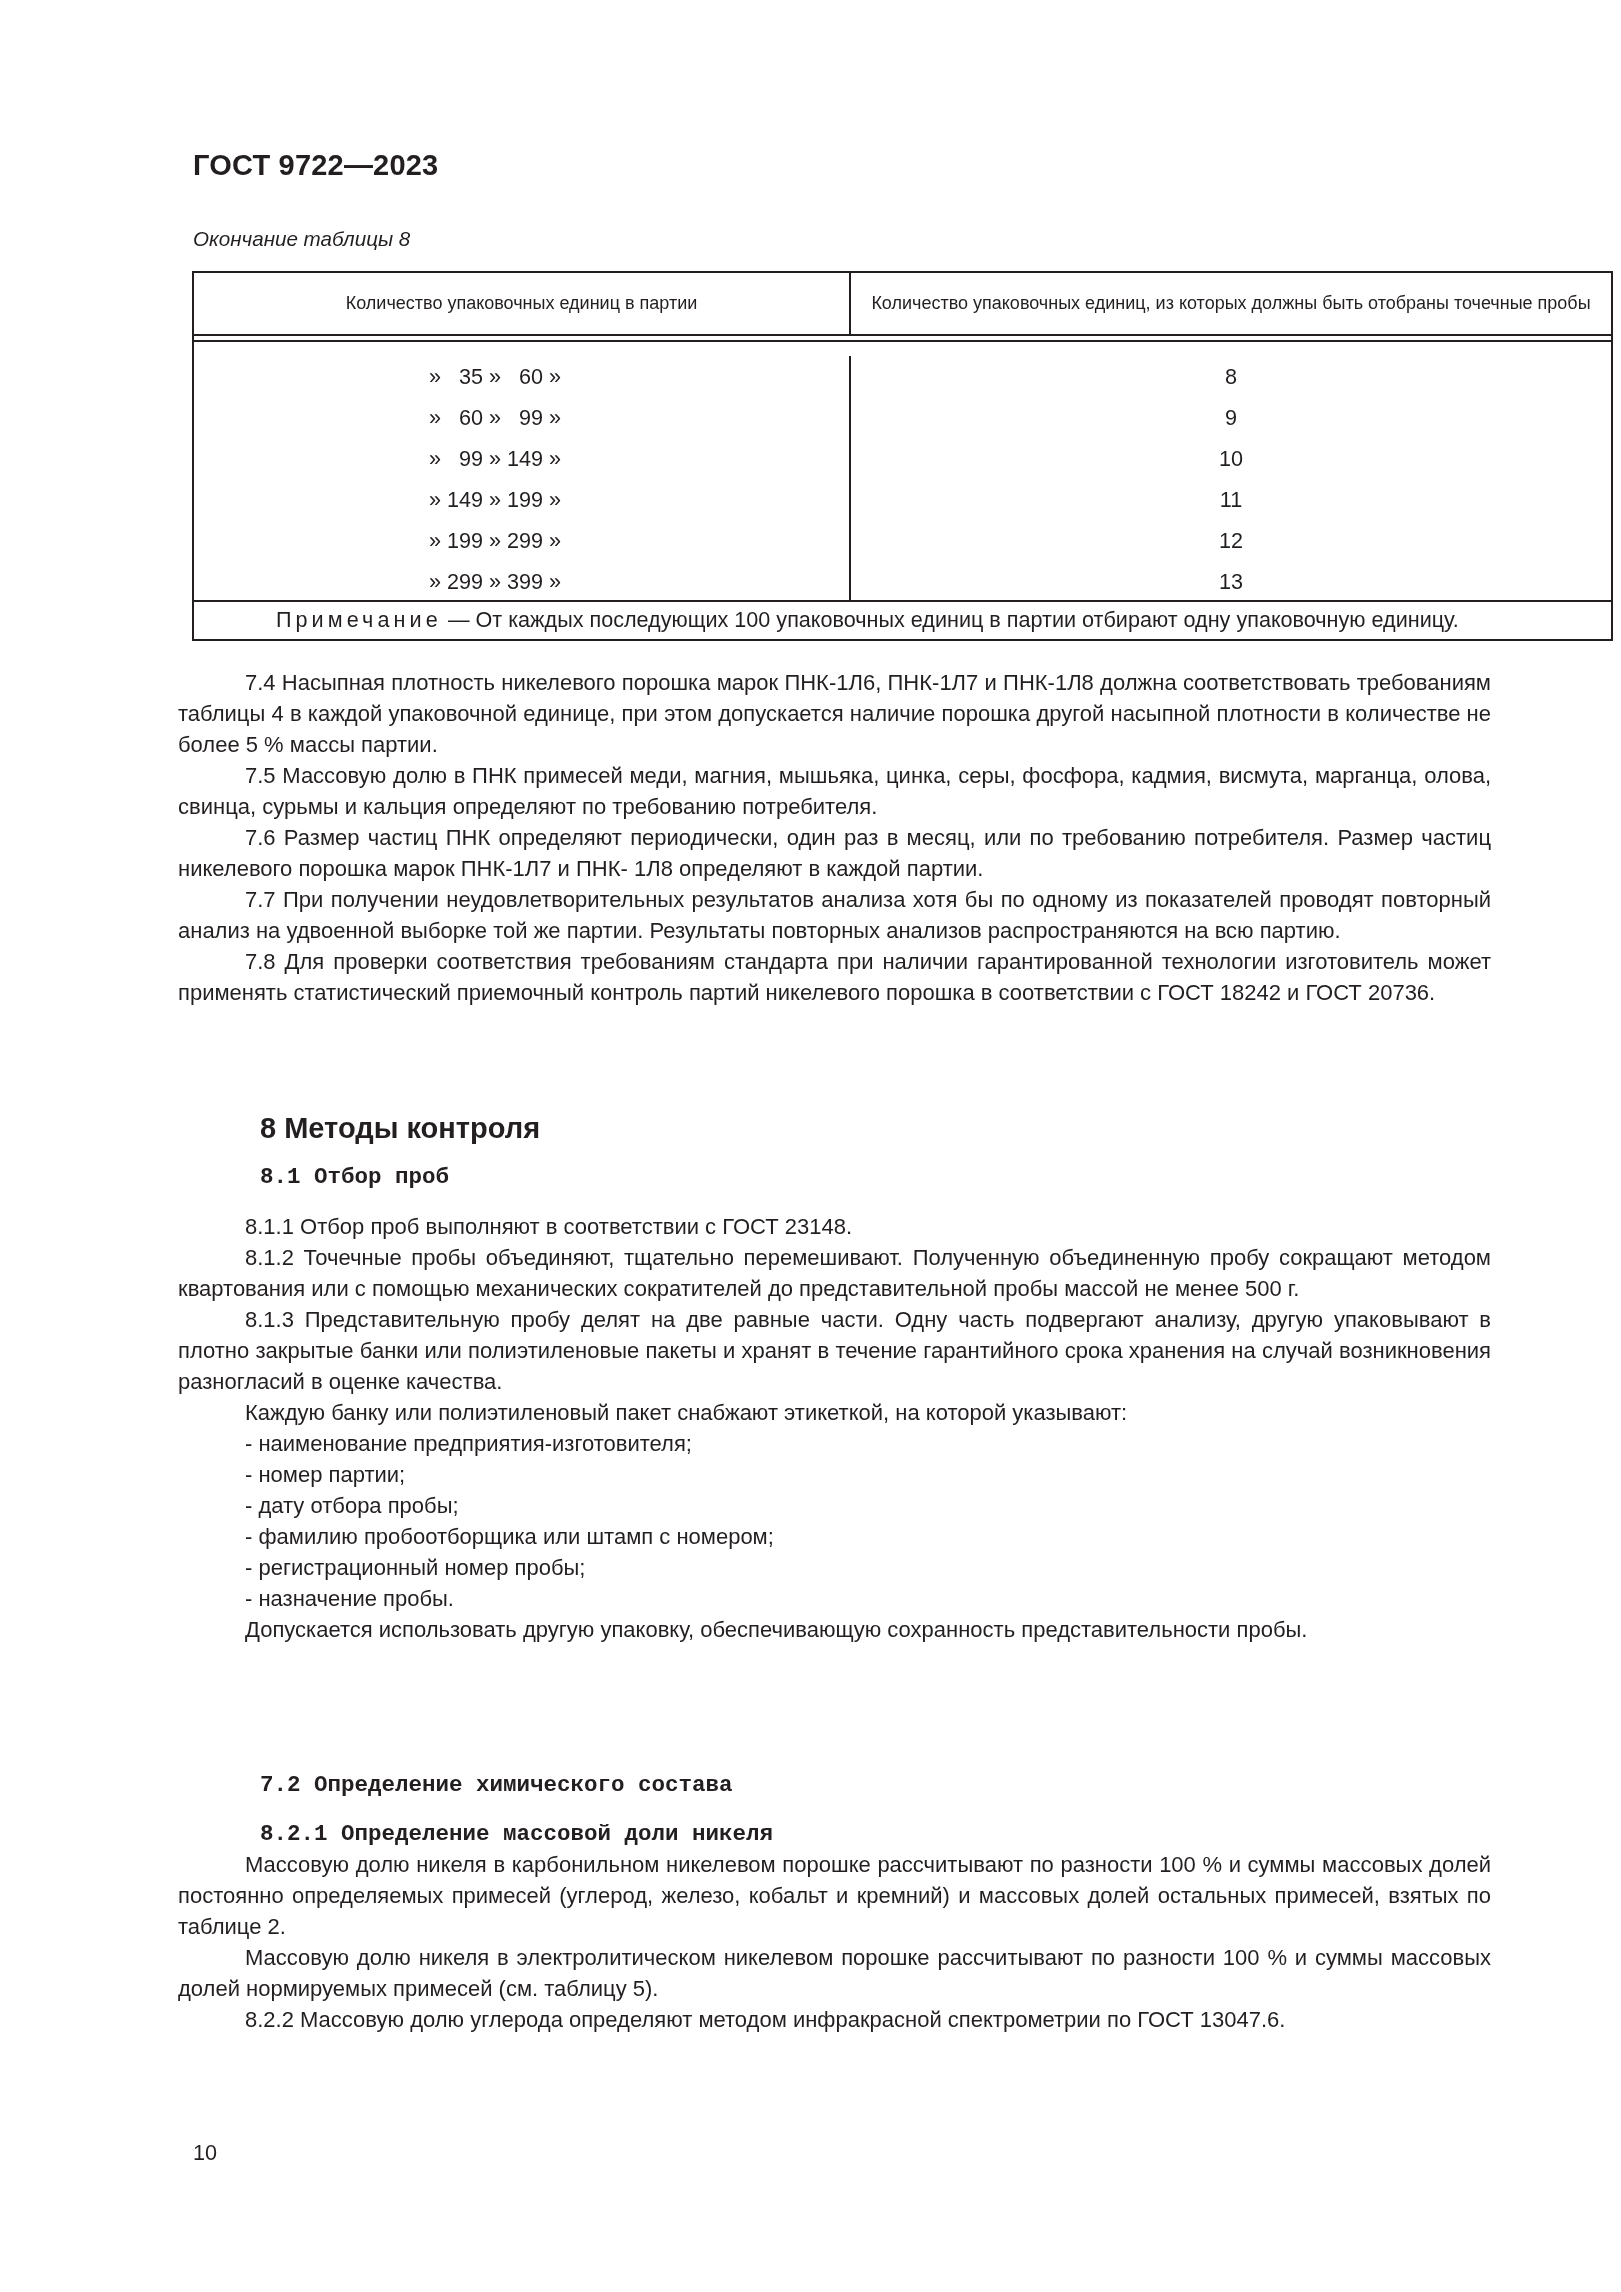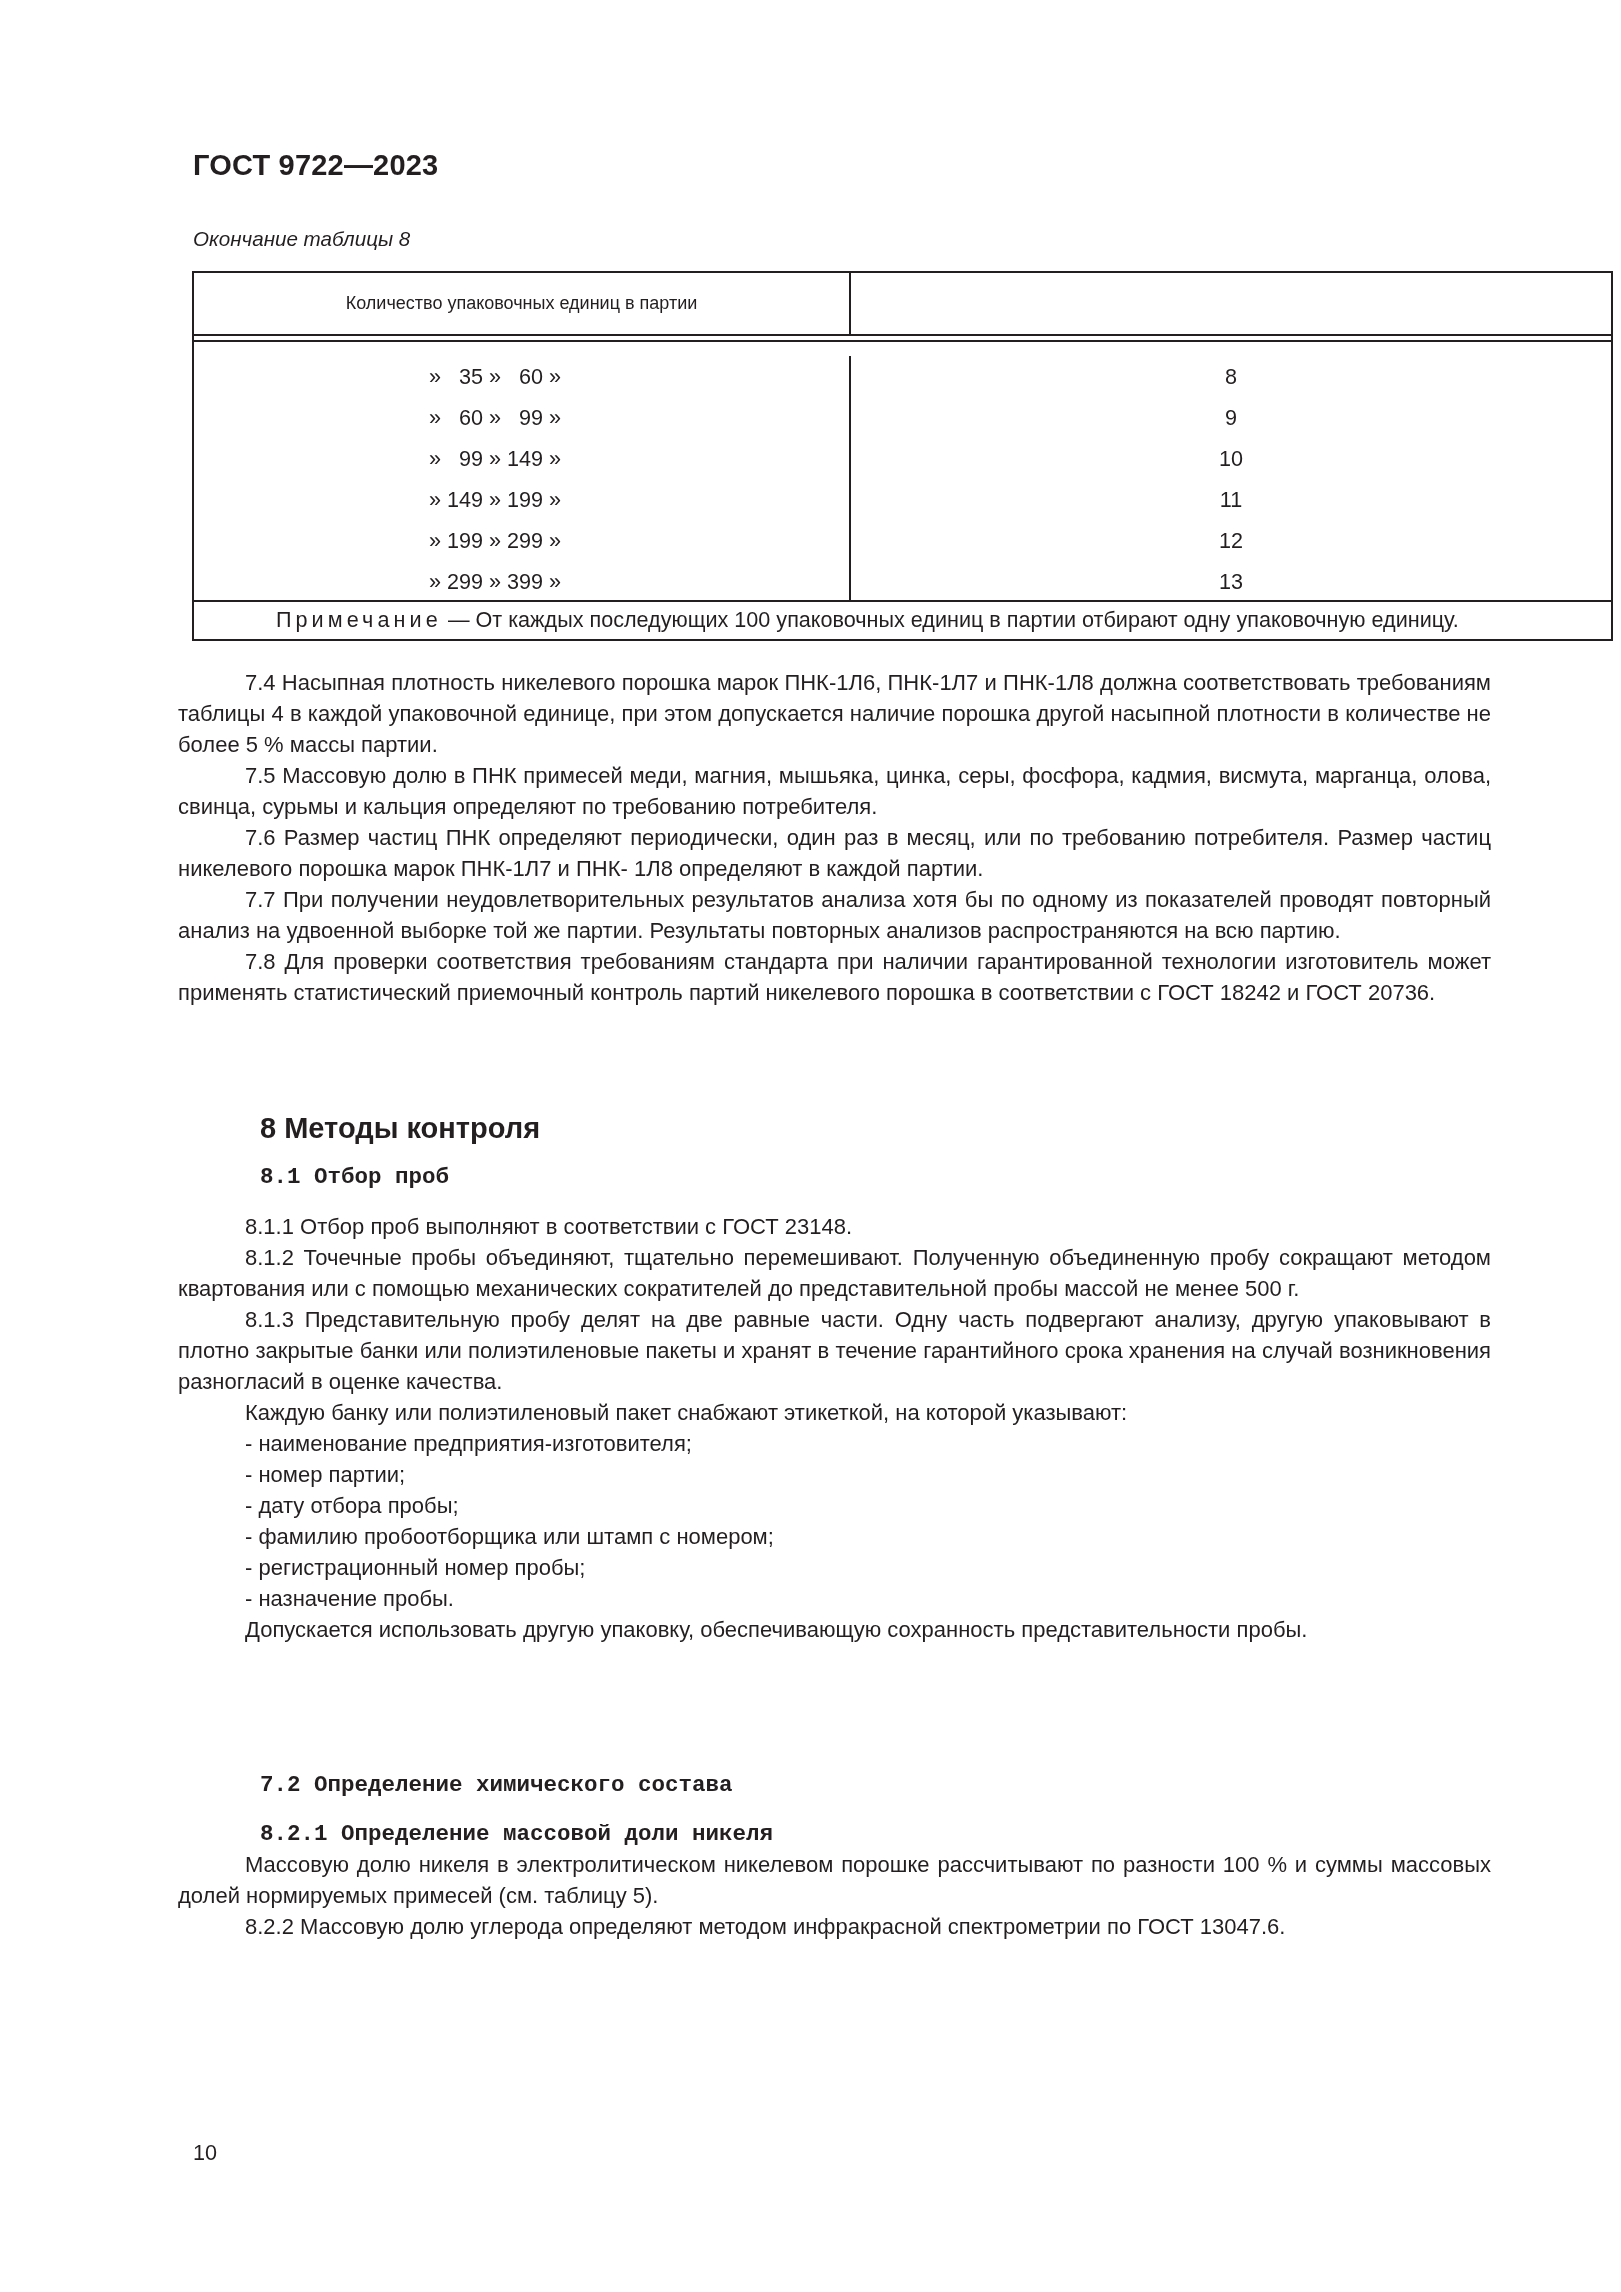--- a/index.html
+++ b/index.html
@@ -39,20 +39,21 @@
 </style>
 </head>
 <body>
 
 <div class="abs doc-header">ГОСТ 9722—2023</div>
 <div class="abs table-caption">Окончание таблицы 8</div>
 
 <div class="abs tbl">
   <div class="tbl-head">
     <div class="c1">Количество упаковочных единиц в партии</div>
+    <div class="c2">Количество упаковочных единиц, из которых должны быть отобраны точечные пробы</div>
   </div>
   <div class="tbl-sep"></div>
   <div class="tbl-body">
     <div class="tbl-row" style="padding-top:14px;">
       <div class="c1">
           <span class="range">»   35 »   60 »</span>
         </div>
       <div class="c2">8</div>
     </div>
     <div class="tbl-row">
@@ -113,18 +114,19 @@
     <div class="list-item">- регистрационный номер пробы;</div>
     <div class="list-item">- назначение пробы.</div>
   </div>
   <p>Допускается использовать другую упаковку, обеспечивающую сохранность представительности пробы.</p>
 </div>
 
 <div class="abs h-sub" style="top:1772px;">7.2 Определение химического состава</div>
 <div class="abs h-sub" style="top:1821px;">8.2.1 Определение массовой доли никеля</div>
 
 <div class="abs text-block" style="top:1849px;">
+  <p>Массовую долю никеля в карбонильном никелевом порошке рассчитывают по разности 100 % и суммы массовых долей постоянно определяемых примесей (углерод, железо, кобальт и кремний) и массовых долей остальных примесей, взятых по таблице 2.</p>
   <p>Массовую долю никеля в электролитическом никелевом порошке рассчитывают по разности 100 % и суммы массовых долей нормируемых примесей (см. таблицу 5).</p>
   <p>8.2.2 Массовую долю углерода определяют методом инфракрасной спектрометрии по ГОСТ 13047.6.</p>
 </div>
 
 <div class="abs page-num">10</div>
 
 
 </body></html>

